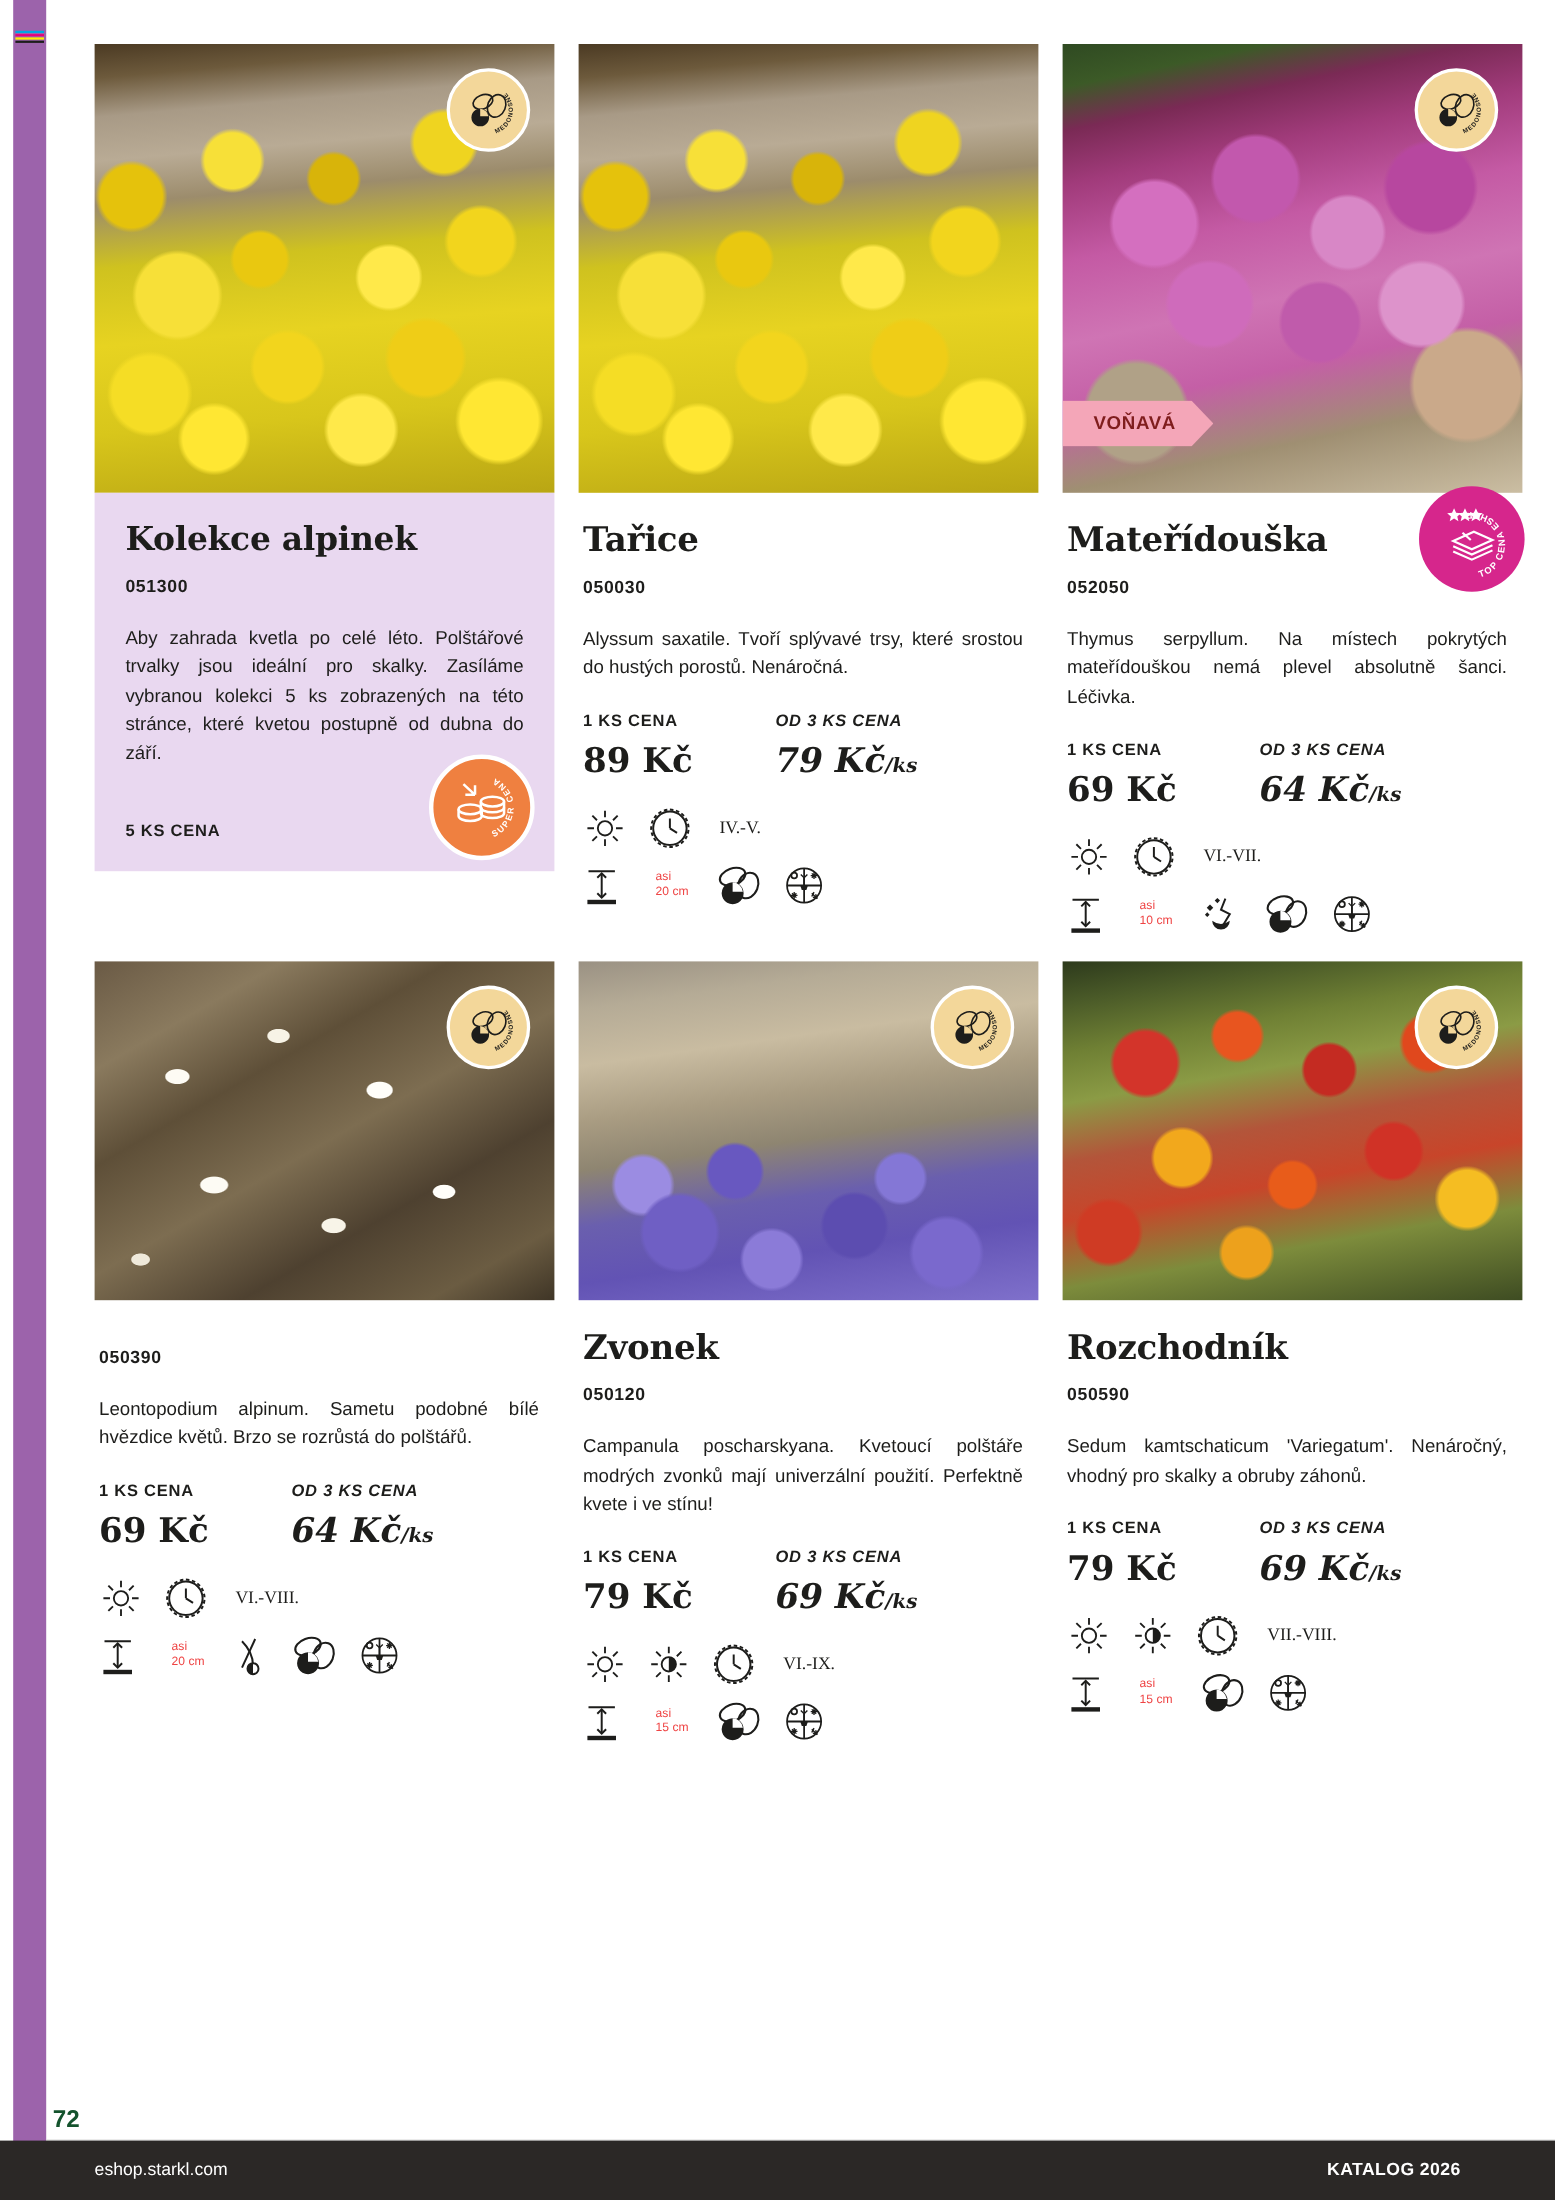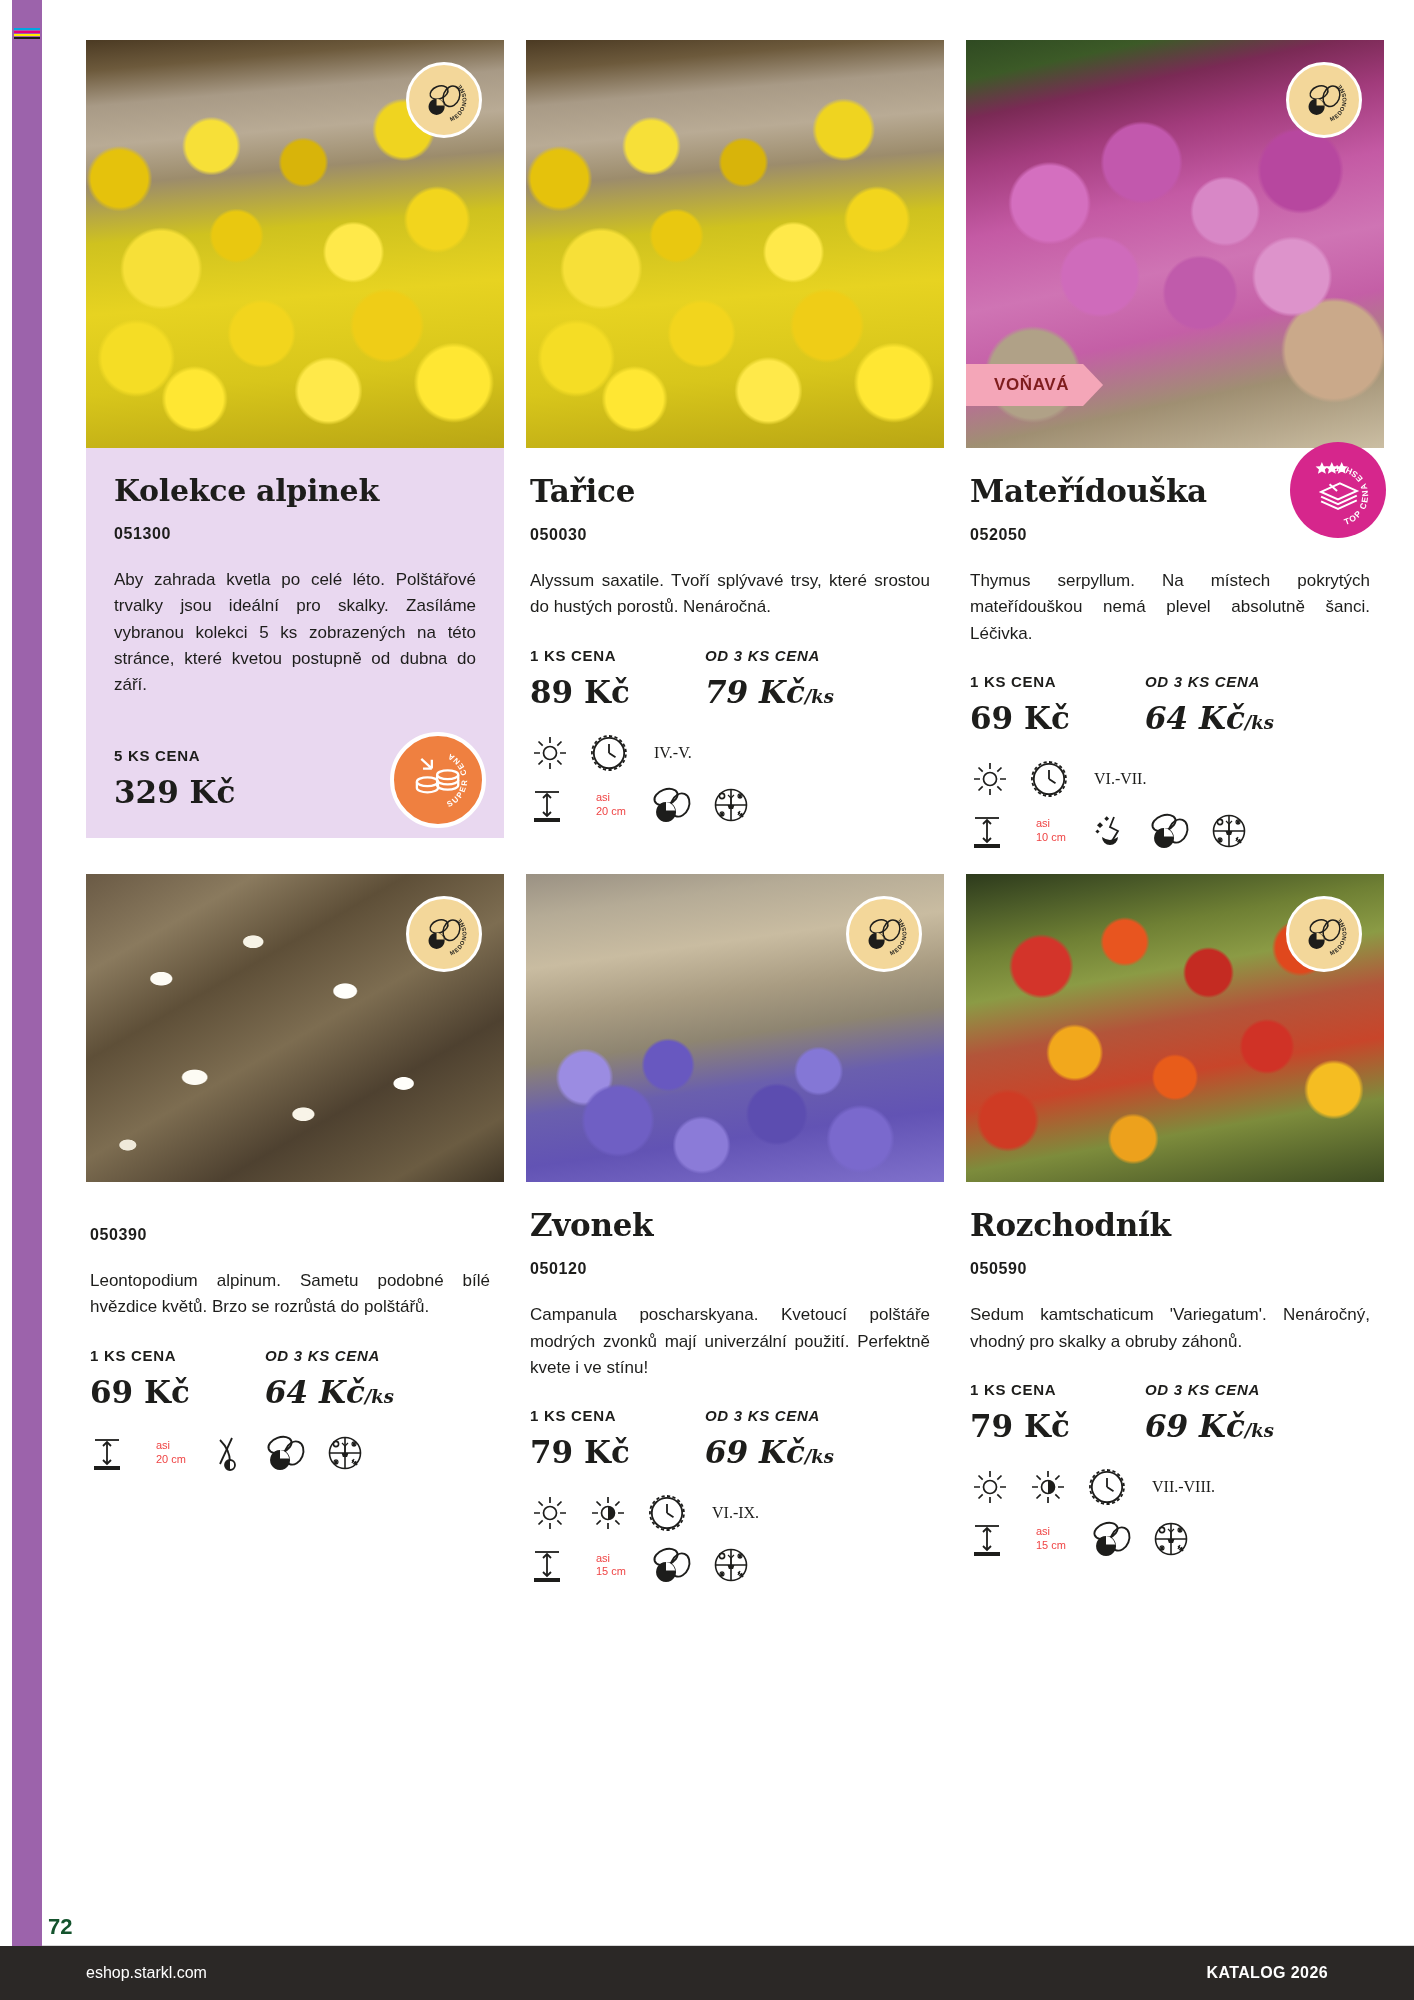--- a/index.html
+++ b/index.html
@@ -241,21 +241,20 @@
             </svg>
           </div>
         </div>
         <div class="body">
           <div class="title">Kolekce alpinek</div>
           <div class="code">051300</div>
           <div class="desc">Aby zahrada kvetla po celé léto. Polštářové trvalky jsou ideální pro skalky. Zasíláme vybranou kolekci 5 ks zobrazených na této stránce, které kvetou postupně od dubna do září.</div>
 
           <div class="price-block" style="margin-top:48px;">
             <div class="plabel">5 KS CENA</div>
-            <div class="pval">329 Kč</div>
           </div>
 
           <div class="badge-super" style="right:18px; top:auto; bottom:10px;">
             <svg viewBox="0 0 100 100">
               <defs>
                   <path id="sc1" d="M50,50 m-33,0 a33,33 0 1,0 66,0 a33,33 0 1,0 -66,0"></path>
                 </defs>
               <g stroke="#ffffff" stroke-width="2.6" fill="none">
                 <path d="M31,26 L43,37 M43,37 L33,37 M43,37 L43,27"></path>
                 <ellipse cx="38" cy="52" rx="12" ry="5"></ellipse>
@@ -543,20 +542,40 @@
               <div class="pcol wide">
                 <div class="plabel">OD 3 KS CENA</div>
                 <div class="pval"><span>64 Kč</span><span class="unit">/ks</span></div>
               </div>
             </div>
           </div>
 
           <div class="specs">
             <div class="specrow">
               <span class="spec">
+                <svg width="40" height="40" viewBox="0 0 40 40">
+                    <g stroke="#1d1d1b" stroke-width="1.7" fill="none">
+                  <circle cx="20" cy="20" r="6.5"></circle>
+                  <path d="M20,4 v6 M20,30 v6 M4,20 h6 M30,20 h6 M8.5,8.5 l4.2,4.2 M27.3,27.3 l4.2,4.2 M31.5,8.5 l-4.2,4.2 M12.7,27.3 l-4.2,4.2"></path>
+                </g>
+                  </svg>
+              </span>
+              <span class="spec">
+                <svg width="42" height="42" viewBox="0 0 42 42">
+                    <g stroke="#1d1d1b" stroke-width="1.8" fill="none">
+                  <path d="M21,4 a17,17 0 1,1 -0.1,0 Z" stroke-dasharray="3.2 2.4"></path>
+                  <circle cx="21" cy="21" r="15.2"></circle>
+                  <path d="M21,21 v-9 M21,21 l6.5,4.2"></path>
+                </g>
+                  </svg>
+              </span>
+              <span class="spectext">VI.-VIII.</span>
+            </div>
+            <div class="specrow">
+              <span class="spec">
                 <svg width="40" height="42" viewBox="0 0 40 42">
                     <g stroke="#1d1d1b" stroke-width="1.8" fill="none">
                   <path d="M5,8 h24"></path>
                       <path d="M17,10 v22"></path>
                   <path d="M13,14 l4,-4 l4,4"></path>
                       <path d="M13,28 l4,4 l4,-4"></path>
                   <rect x="4" y="34" width="26" height="4" fill="#1d1d1b" stroke="none"></rect>
                 </g>
                   </svg>
               </span>

